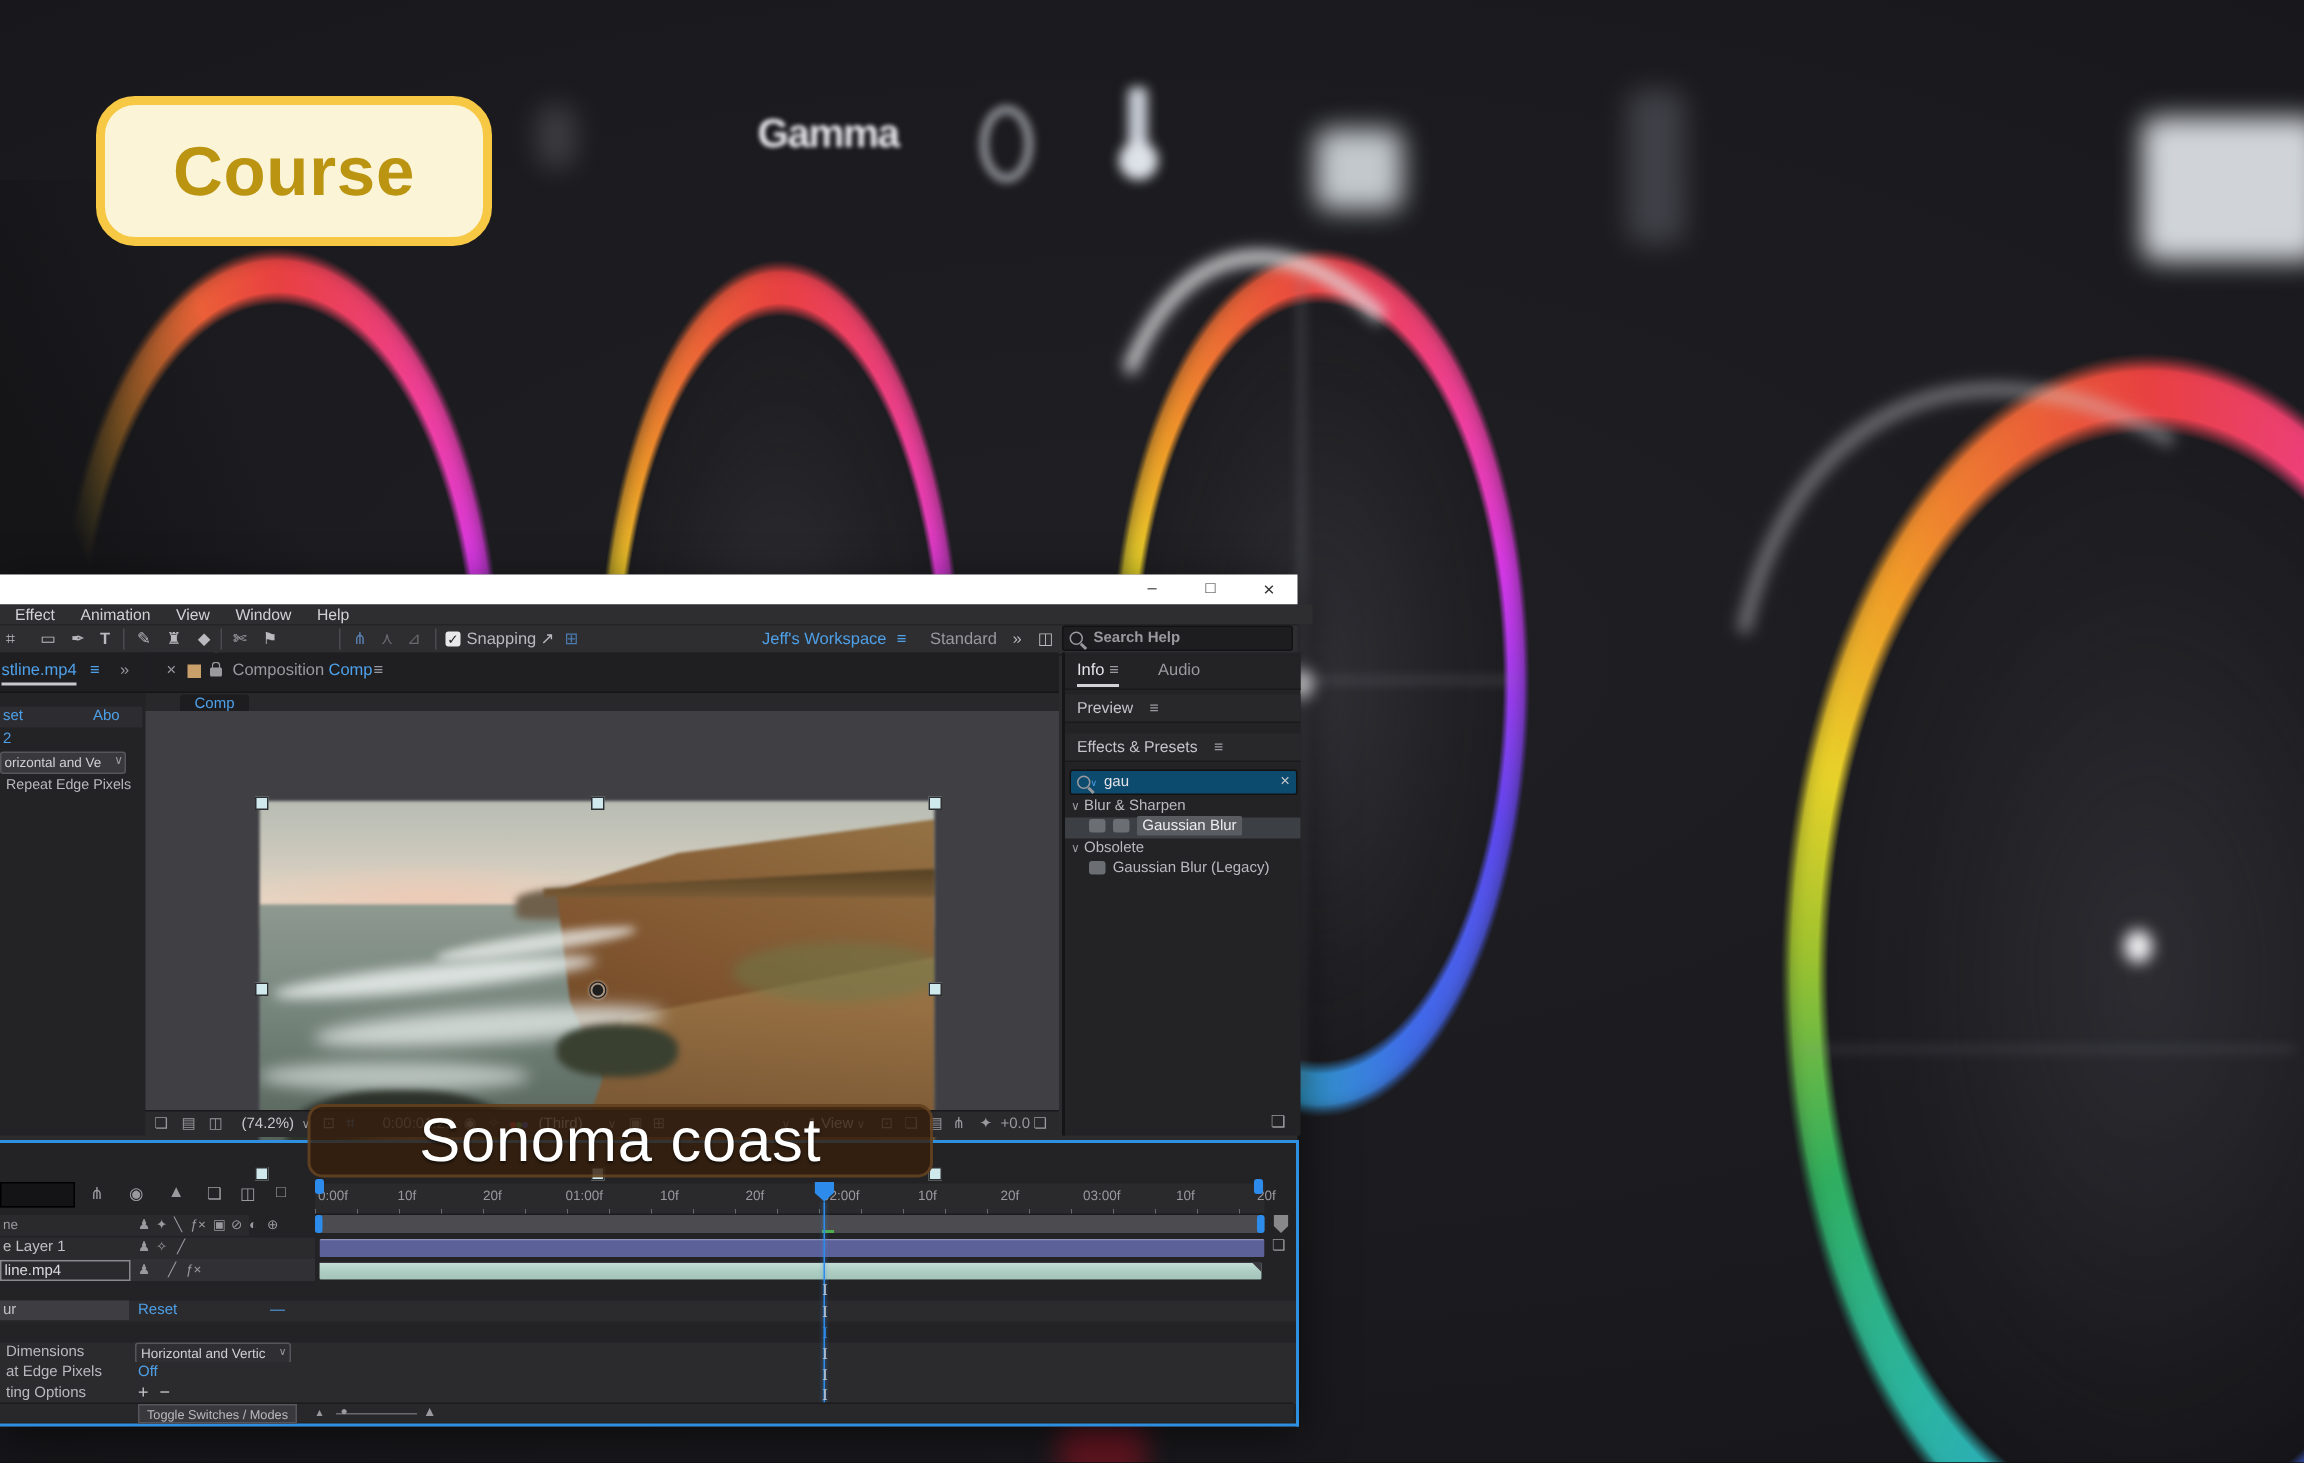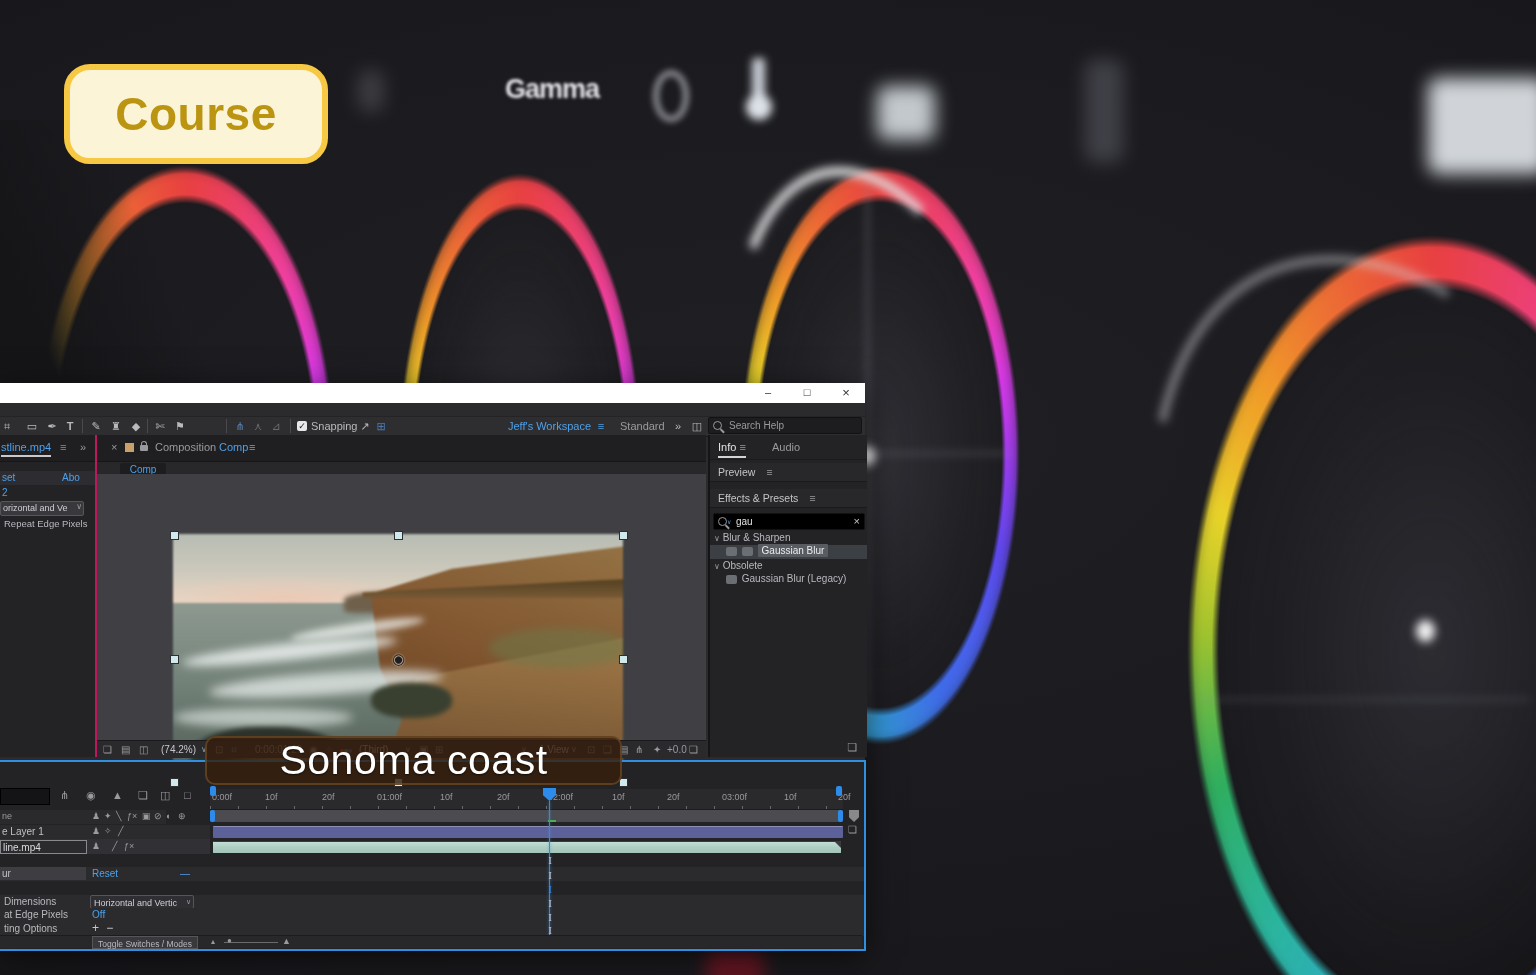--- a/index.html
+++ b/index.html
@@ -33,21 +33,21 @@
   .titlebar{position:absolute;left:0;top:0;width:100%;height:20px;background:#ffffff;color:#1c1c1c;font-size:10px;line-height:20px;overflow:hidden;}
   .titlebar .tt{position:absolute;left:3px;top:0;}
   .winbtn{position:absolute;top:0;width:28px;height:20px;text-align:center;line-height:19px;color:#333;font-size:11px;cursor:default;}
   .menubar{position:absolute;left:0;top:20px;width:100%;height:13px;background:#2e2e31;display:flex;gap:17px;padding-left:10px;align-items:center;font-size:10.5px;color:#d2d2d6;}
   .toolbar{position:absolute;left:0;top:33px;width:100%;height:19px;background:#2e2e31;border-top:1px solid #242426;border-bottom:1px solid #1b1b1d;}
   .tool{position:absolute;top:1px;height:16px;line-height:16px;color:#b9b9be;font-size:11px;text-align:center;}
   .vsep{position:absolute;top:2px;width:1px;height:14px;background:#4a4a4e;}
   .chk{position:absolute;top:4px;width:10px;height:10px;background:#e8e8ea;border-radius:2px;color:#222;font-size:9px;line-height:10px;text-align:center;}
   .mag{position:absolute;width:7px;height:7px;border:1.5px solid #9a9a9e;border-radius:50%;}
   .mag::after{content:'';position:absolute;width:5px;height:1.5px;background:#9a9a9e;transform:rotate(45deg);right:-4px;bottom:-2px;}
-  .panelL{position:absolute;left:0;top:52px;width:95px;height:322px;background:#232326;border-right:2px solid #be185d;}
+  .panelL{position:absolute;left:0;top:52px;width:95px;height:322px;background:#232326;border-right:2px solid #fdba74;padding-left:48px;}
   .panelC{position:absolute;left:97px;top:52px;width:609px;height:322px;background:#28282b;}
   .panelR{position:absolute;left:708px;top:52px;width:157px;height:322px;background:#232326;border-left:2px solid #151517;}
   .tabstrip{position:absolute;left:0;top:0;width:100%;height:26px;background:#1f1f22;border-bottom:1px solid #161618;}
   .blue{color:#4ea0e8;}
   .gray{color:#9a9a9e;}
   .ltxt{color:#b9b9be;}
   .viewer{position:absolute;left:0;top:39px;width:609px;height:266px;background:#3f3f44;}
   .photo{position:absolute;left:76px;top:60px;width:450px;height:248px;overflow:hidden;background:#777;}
   .photo>div{position:absolute;}
   .handle{position:absolute;width:7px;height:7px;background:#cfe9ec;border:1px solid #2e2e31;z-index:5;}
@@ -115,20 +115,27 @@
   </div>
 
   <div class="win">
 
     <div class="titlebar">
       <span class="winbtn" style="left:754px;">–</span>
       <span class="winbtn" style="left:793px;">□</span>
       <span class="winbtn" style="left:832px;font-size:13px;">×</span>
     </div>
 
+    <div class="menubar">
+      <span>Effect</span>
+      <span>Animation</span>
+      <span>View</span>
+      <span>Window</span>
+      <span>Help</span>
+    </div>
 
     <div class="toolbar">
       <span class="tool" style="left:0px;width:14px;">⌗</span>
       <span class="tool" style="left:24px;width:16px;">▭</span>
       <span class="tool" style="left:44px;width:16px;">✒</span>
       <span class="tool" style="left:63px;width:14px;font-weight:bold;">T</span>
       <span class="vsep" style="left:82px;"></span>
       <span class="tool" style="left:88px;width:16px;">✎</span>
       <span class="tool" style="left:108px;width:16px;">♜</span>
       <span class="tool" style="left:128px;width:16px;">◆</span>
@@ -144,21 +151,21 @@
       <span class="tool t" style="left:311px;width:48px;text-align:left;">Snapping</span>
       <span class="tool" style="left:358px;width:14px;">↗</span>
       <span class="tool" style="left:374px;width:14px;color:#4a7ab0;">⊞</span>
       <span class="tool t blue" style="left:508px;text-align:left;">Jeff's Workspace</span>
       <span class="tool blue" style="left:595px;width:12px;">≡</span>
       <span class="tool t" style="left:620px;text-align:left;color:#9a9a9e;">Standard</span>
       <span class="tool" style="left:672px;width:12px;">»</span>
       <span class="tool" style="left:690px;width:14px;">◫</span>
     </div>
 
-    <div class="a" style="left:708px;top:34px;width:152px;height:15px;background:#1d1d20;border:1px solid #121214;border-radius:2px;">
+    <div class="a" style="left:708px;top:34px;width:152px;height:15px;background:#1d1d20;border:1px solid #121214;border-radius:2px;font-weight:bold;">
       <span class="mag" style="left:4px;top:3px;"></span>
       <span class="a t" style="left:20px;top:2px;font-size:10px;color:#9a9a9e;">Search Help</span>
     </div>
 
     <div class="panelL">
       <div class="tabstrip">
         <span class="a t blue" style="left:1px;top:6px;border-bottom:2px solid #c9c9cd;padding-bottom:2px;">stline.mp4</span>
         <span class="a blue" style="left:60px;top:6px;">≡</span>
         <span class="a gray" style="left:80px;top:6px;">»</span>
       </div>
@@ -263,21 +270,21 @@
         <span class="a t gray" style="left:62px;top:4px;">Audio</span>
       </div>
       <div class="phead" style="top:28px;">
         <span style="margin-left:8px;">Preview</span>
         <span class="gray" style="margin-left:8px;">≡</span>
       </div>
       <div class="phead" style="top:54px;">
         <span style="margin-left:8px;">Effects &amp; Presets</span>
         <span class="gray" style="margin-left:8px;">≡</span>
       </div>
-      <div class="a" style="left:3px;top:78px;width:150px;height:15px;background:#000000;border:1px solid #121214;border-radius:2px;">
+      <div class="a" style="left:3px;top:78px;width:150px;height:15px;background:#0c4a6e;border:1px solid #121214;border-radius:2px;">
         <span class="mag" style="left:4px;top:3px;"></span>
         <span class="a" style="left:13px;top:4px;font-size:6px;color:#4ea0e8;">∨</span>
         <span class="a t" style="left:22px;top:2px;font-size:10px;color:#e2e2e6;">gau</span>
         <span class="a" style="right:4px;top:1px;color:#c8c8cc;">×</span>
       </div>
       <div class="srow" style="top:97px;height:13px;">
         <span class="gray" style="margin-left:4px;font-size:8px;">∨</span>
         <span>Blur &amp; Sharpen</span>
       </div>
       <div class="srow sel-item" style="top:110px;height:14px;">

